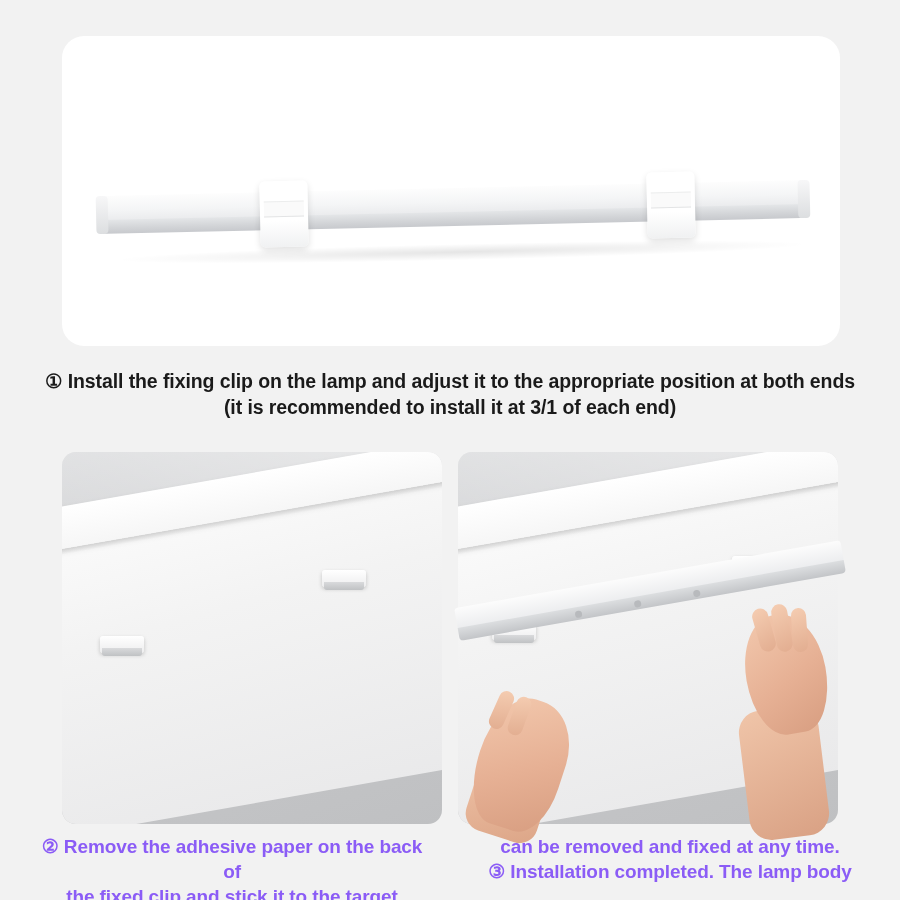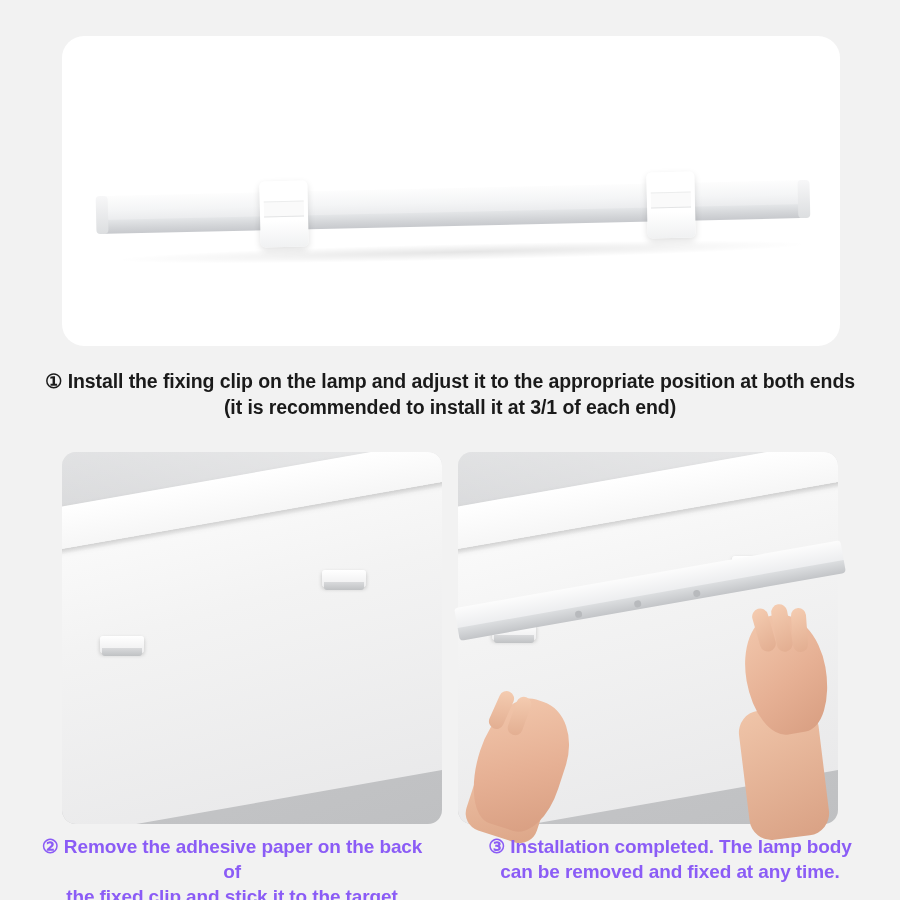--- a/index.html
+++ b/index.html
@@ -392,20 +392,20 @@
 
   <div class="caption-two">
     <span class="cap-line">
       <span class="num">②</span>
       <span>Remove the adhesive paper on the back of</span>
     </span>
     <span class="cap-line">the fixed clip and stick it to the target adhesive</span>
   </div>
 
   <div class="caption-three">
+    <span class="cap-line">can be removed and fixed at any time.</span>
     <span class="cap-line">
       <span class="num">③</span>
       <span>Installation completed. The lamp body</span>
     </span>
-    <span class="cap-line">can be removed and fixed at any time.</span>
   </div>
 
 </div>
 
 </body></html>

